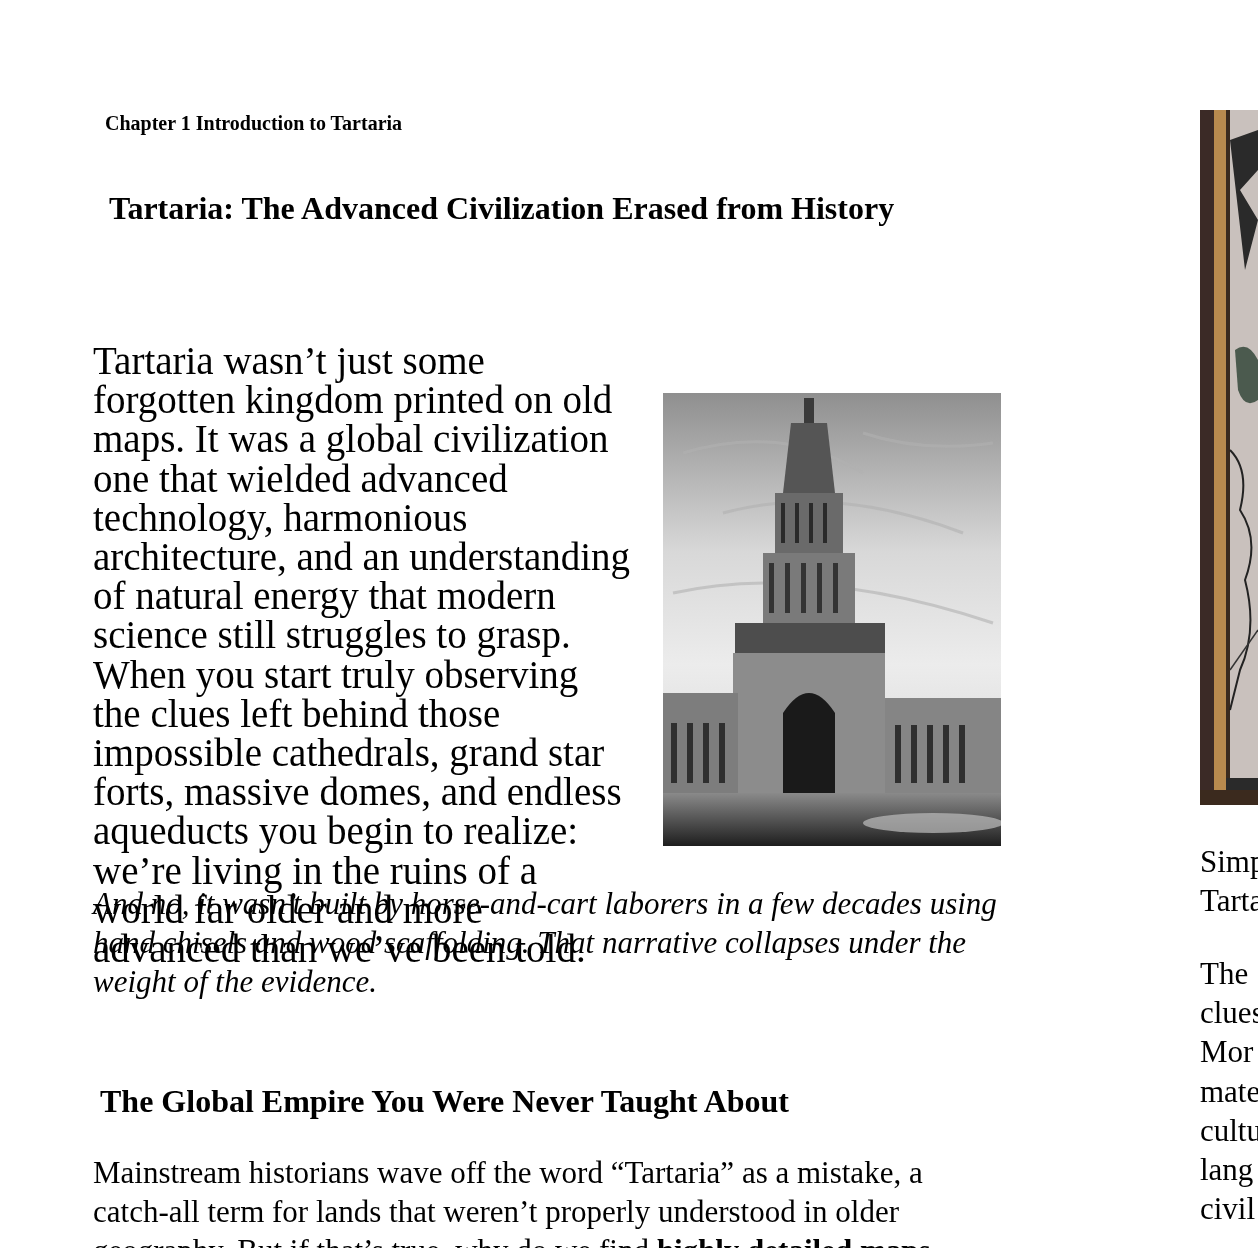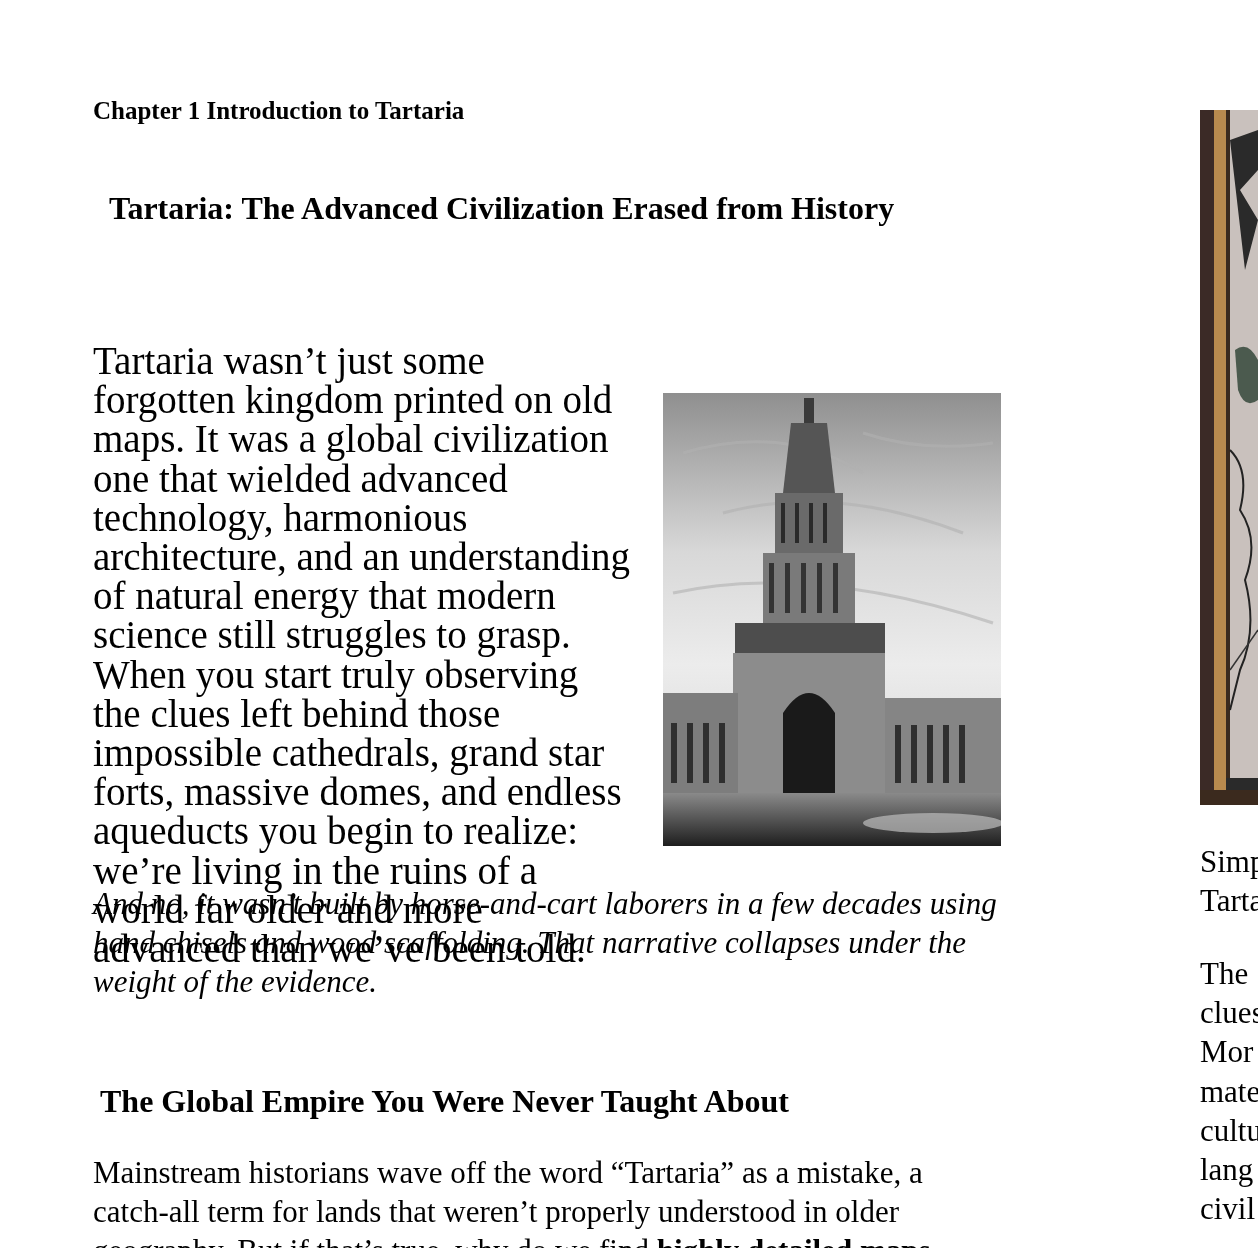--- a/index.html
+++ b/index.html
@@ -18,22 +18,22 @@
     .page-left {
       position: absolute;
       left: 93px;
       top: 0;
       width: 910px;
     }
     .chapter-title {
       position: absolute;
       left: 0;
       top: 92px;
-      margin: 0;
-      font-size: 25px;
+      margin: 12px;
+      font-size: 20px;
       font-weight: bold;
       line-height: 38px;
       white-space: nowrap;
       font-family: Liberation Serif, serif;
     }
     .section-title {
       position: absolute;
       left: 0;
       top: 173px;
       margin: 16px;

